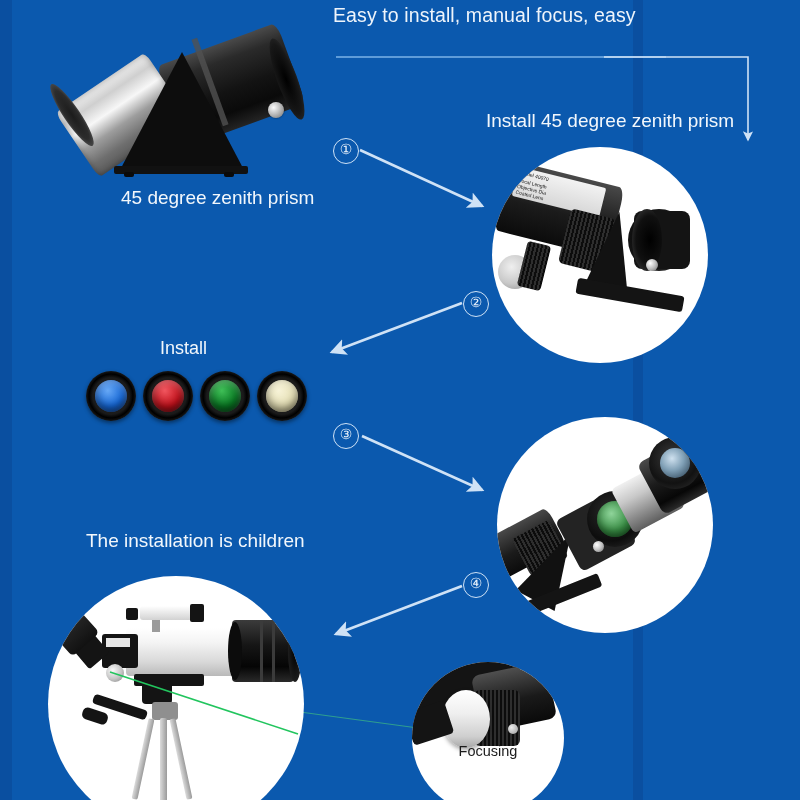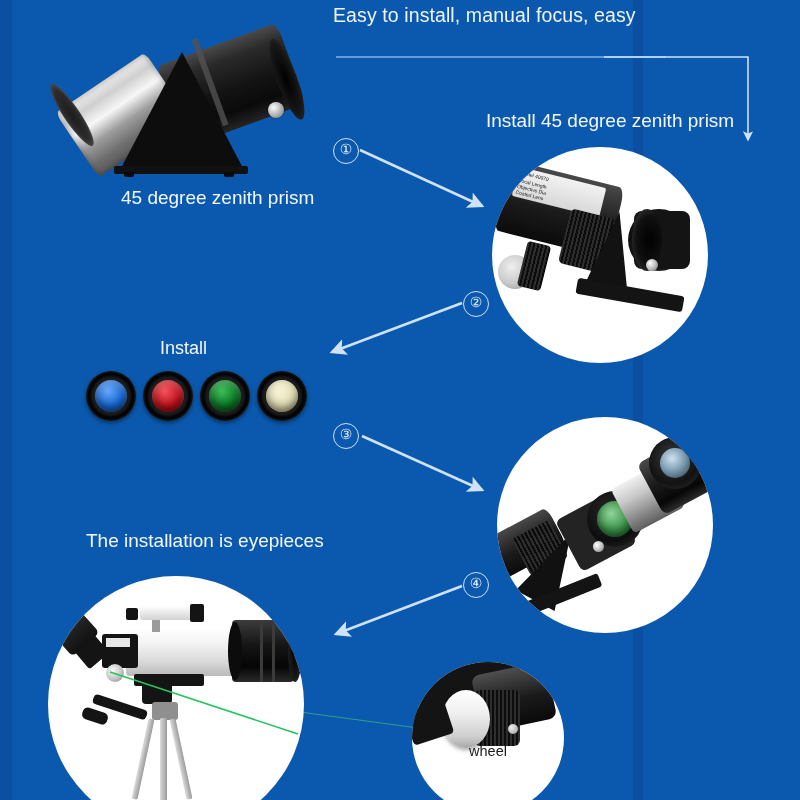--- a/index.html
+++ b/index.html
@@ -256,21 +256,21 @@
          background:linear-gradient(180deg,#f0f0f0,#c8c8c8 35%,#8e8e8e 70%,#5e5e5e 100%);"></div>
 
     <div class="ph" style="left:150px;top:30px;width:58px;height:58px;transform:rotate(-28deg);border-radius:7px;
          background:linear-gradient(180deg,#4a4a4a,#1c1c1c 45%,#070707 80%,#2b2b2b 100%);"></div>
     <div class="ph" style="left:152px;top:20px;width:52px;height:52px;border-radius:50%;
          background:radial-gradient(circle at 45% 40%,#3a3a3a,#121212 60%,#343434 100%);"></div>
     <div class="ph" style="left:163px;top:31px;width:30px;height:30px;border-radius:50%;
          background:radial-gradient(circle at 40% 35%,#cfe1ef,#7f9fb5 45%,#23384a 100%);"></div>
   </div>
 
-  <div class="caption" id="cap-complete">The installation is eyepieces</div>
+  <div class="caption" id="cap-complete">The installation is children</div>
 
   <div class="photo-circle" id="circle-complete">
 
     <div class="ph tube" style="left:78px;top:52px;width:110px;height:48px;"></div>
 
     <div class="ph hood" style="left:184px;top:44px;width:62px;height:62px;"></div>
     <div class="ph" style="left:180px;top:46px;width:14px;height:58px;border-radius:50%;background:#0c0c0c;"></div>
     <div class="ph" style="left:240px;top:44px;width:14px;height:62px;border-radius:50%;
          background:radial-gradient(ellipse at 50% 50%,#000,#2a2a2a);"></div>
     <div class="ph" style="left:212px;top:44px;width:3px;height:62px;background:#3b3b3b;"></div>
@@ -327,21 +327,21 @@
     <div class="ph" style="left:64px;top:6px;width:76px;height:58px;transform:rotate(-12deg);border-radius:8px;
          background:linear-gradient(180deg,#4f4f4f,#1a1a1a 55%,#0a0a0a);"></div>
     <div class="ph knurl" style="left:62px;top:28px;width:46px;height:56px;border-radius:6px;"></div>
     <div class="ph" style="left:30px;top:28px;width:48px;height:58px;border-radius:50%;
          background:linear-gradient(180deg,#ffffff,#efefef 40%,#cfcfcf 80%,#a8a8a8 100%);
          box-shadow:0 2px 4px rgba(0,0,0,.35);"></div>
     <div class="ph blk" style="left:-4px;top:44px;width:42px;height:34px;transform:rotate(-18deg);border-radius:4px;"></div>
     <div class="ph" style="left:96px;top:62px;width:10px;height:10px;border-radius:50%;
          background:radial-gradient(circle at 35% 35%,#eee,#9a9a9a);"></div>
     <div class="focus-label">
-      <div>wheel</div>
+      <div>Focusing</div>
     </div>
   </div>
 
   <div class="step" id="step1">①</div>
   <div class="step" id="step2">②</div>
   <div class="step" id="step3">③</div>
   <div class="step" id="step4">④</div>
 
 </div>
 

